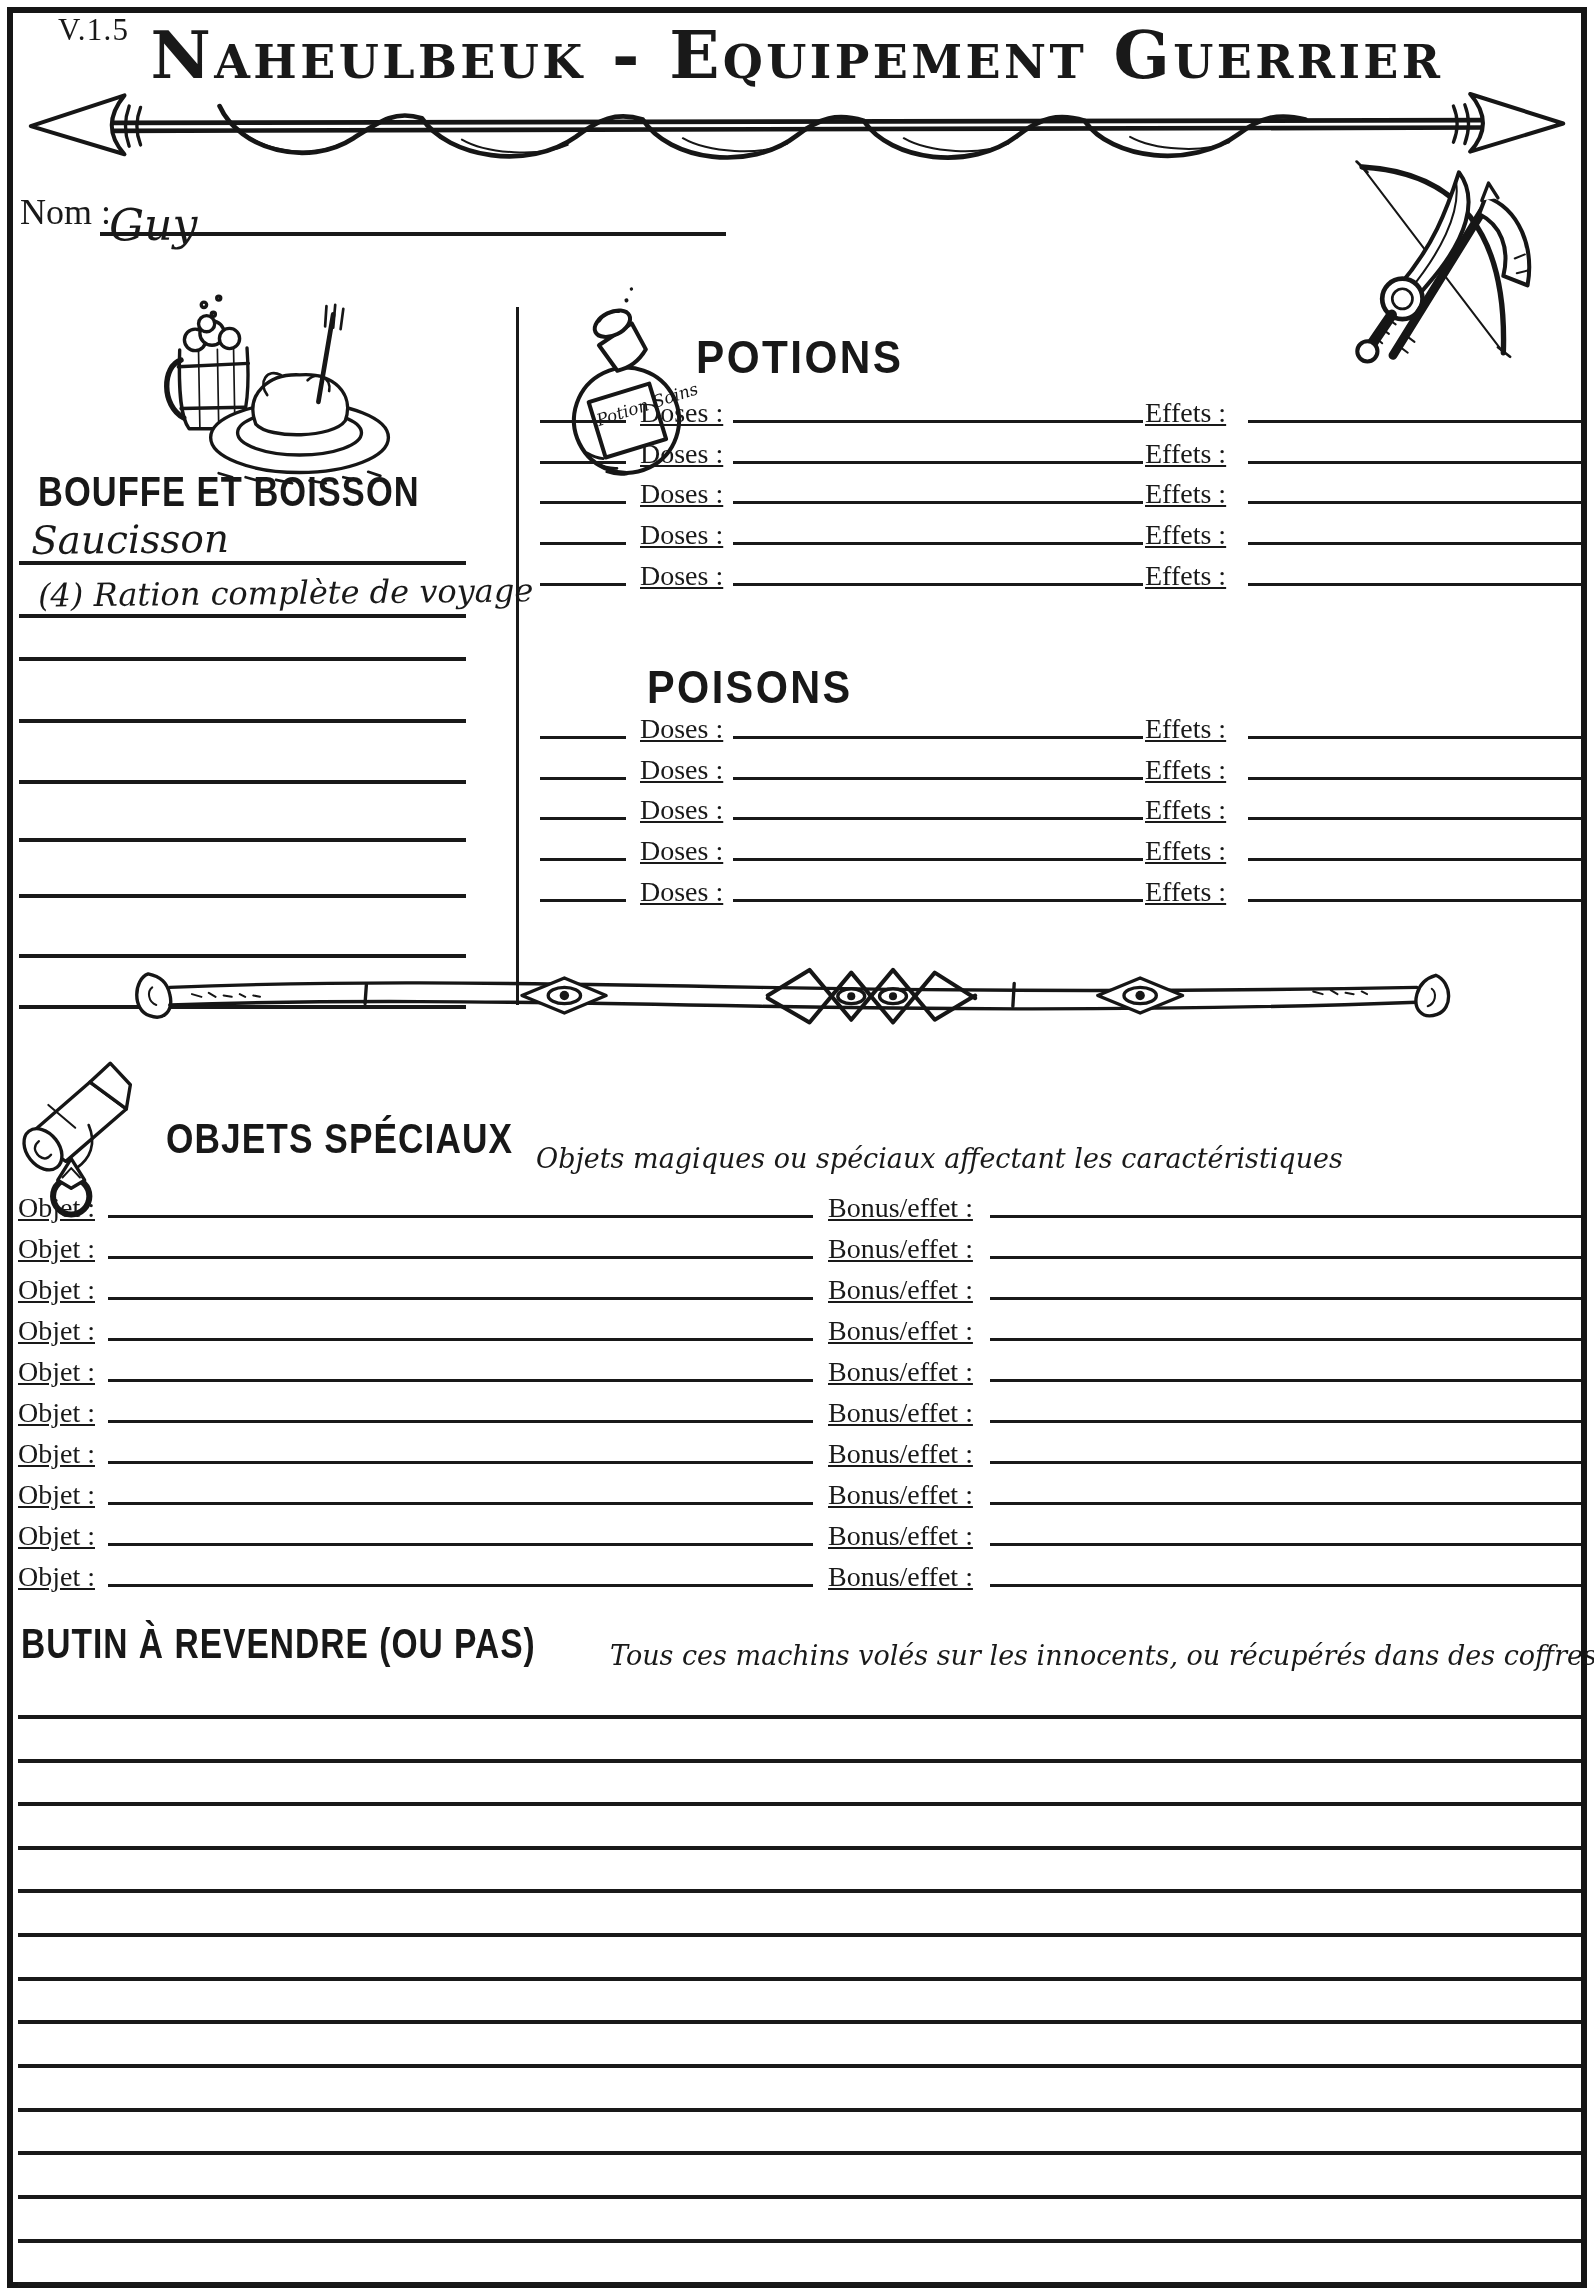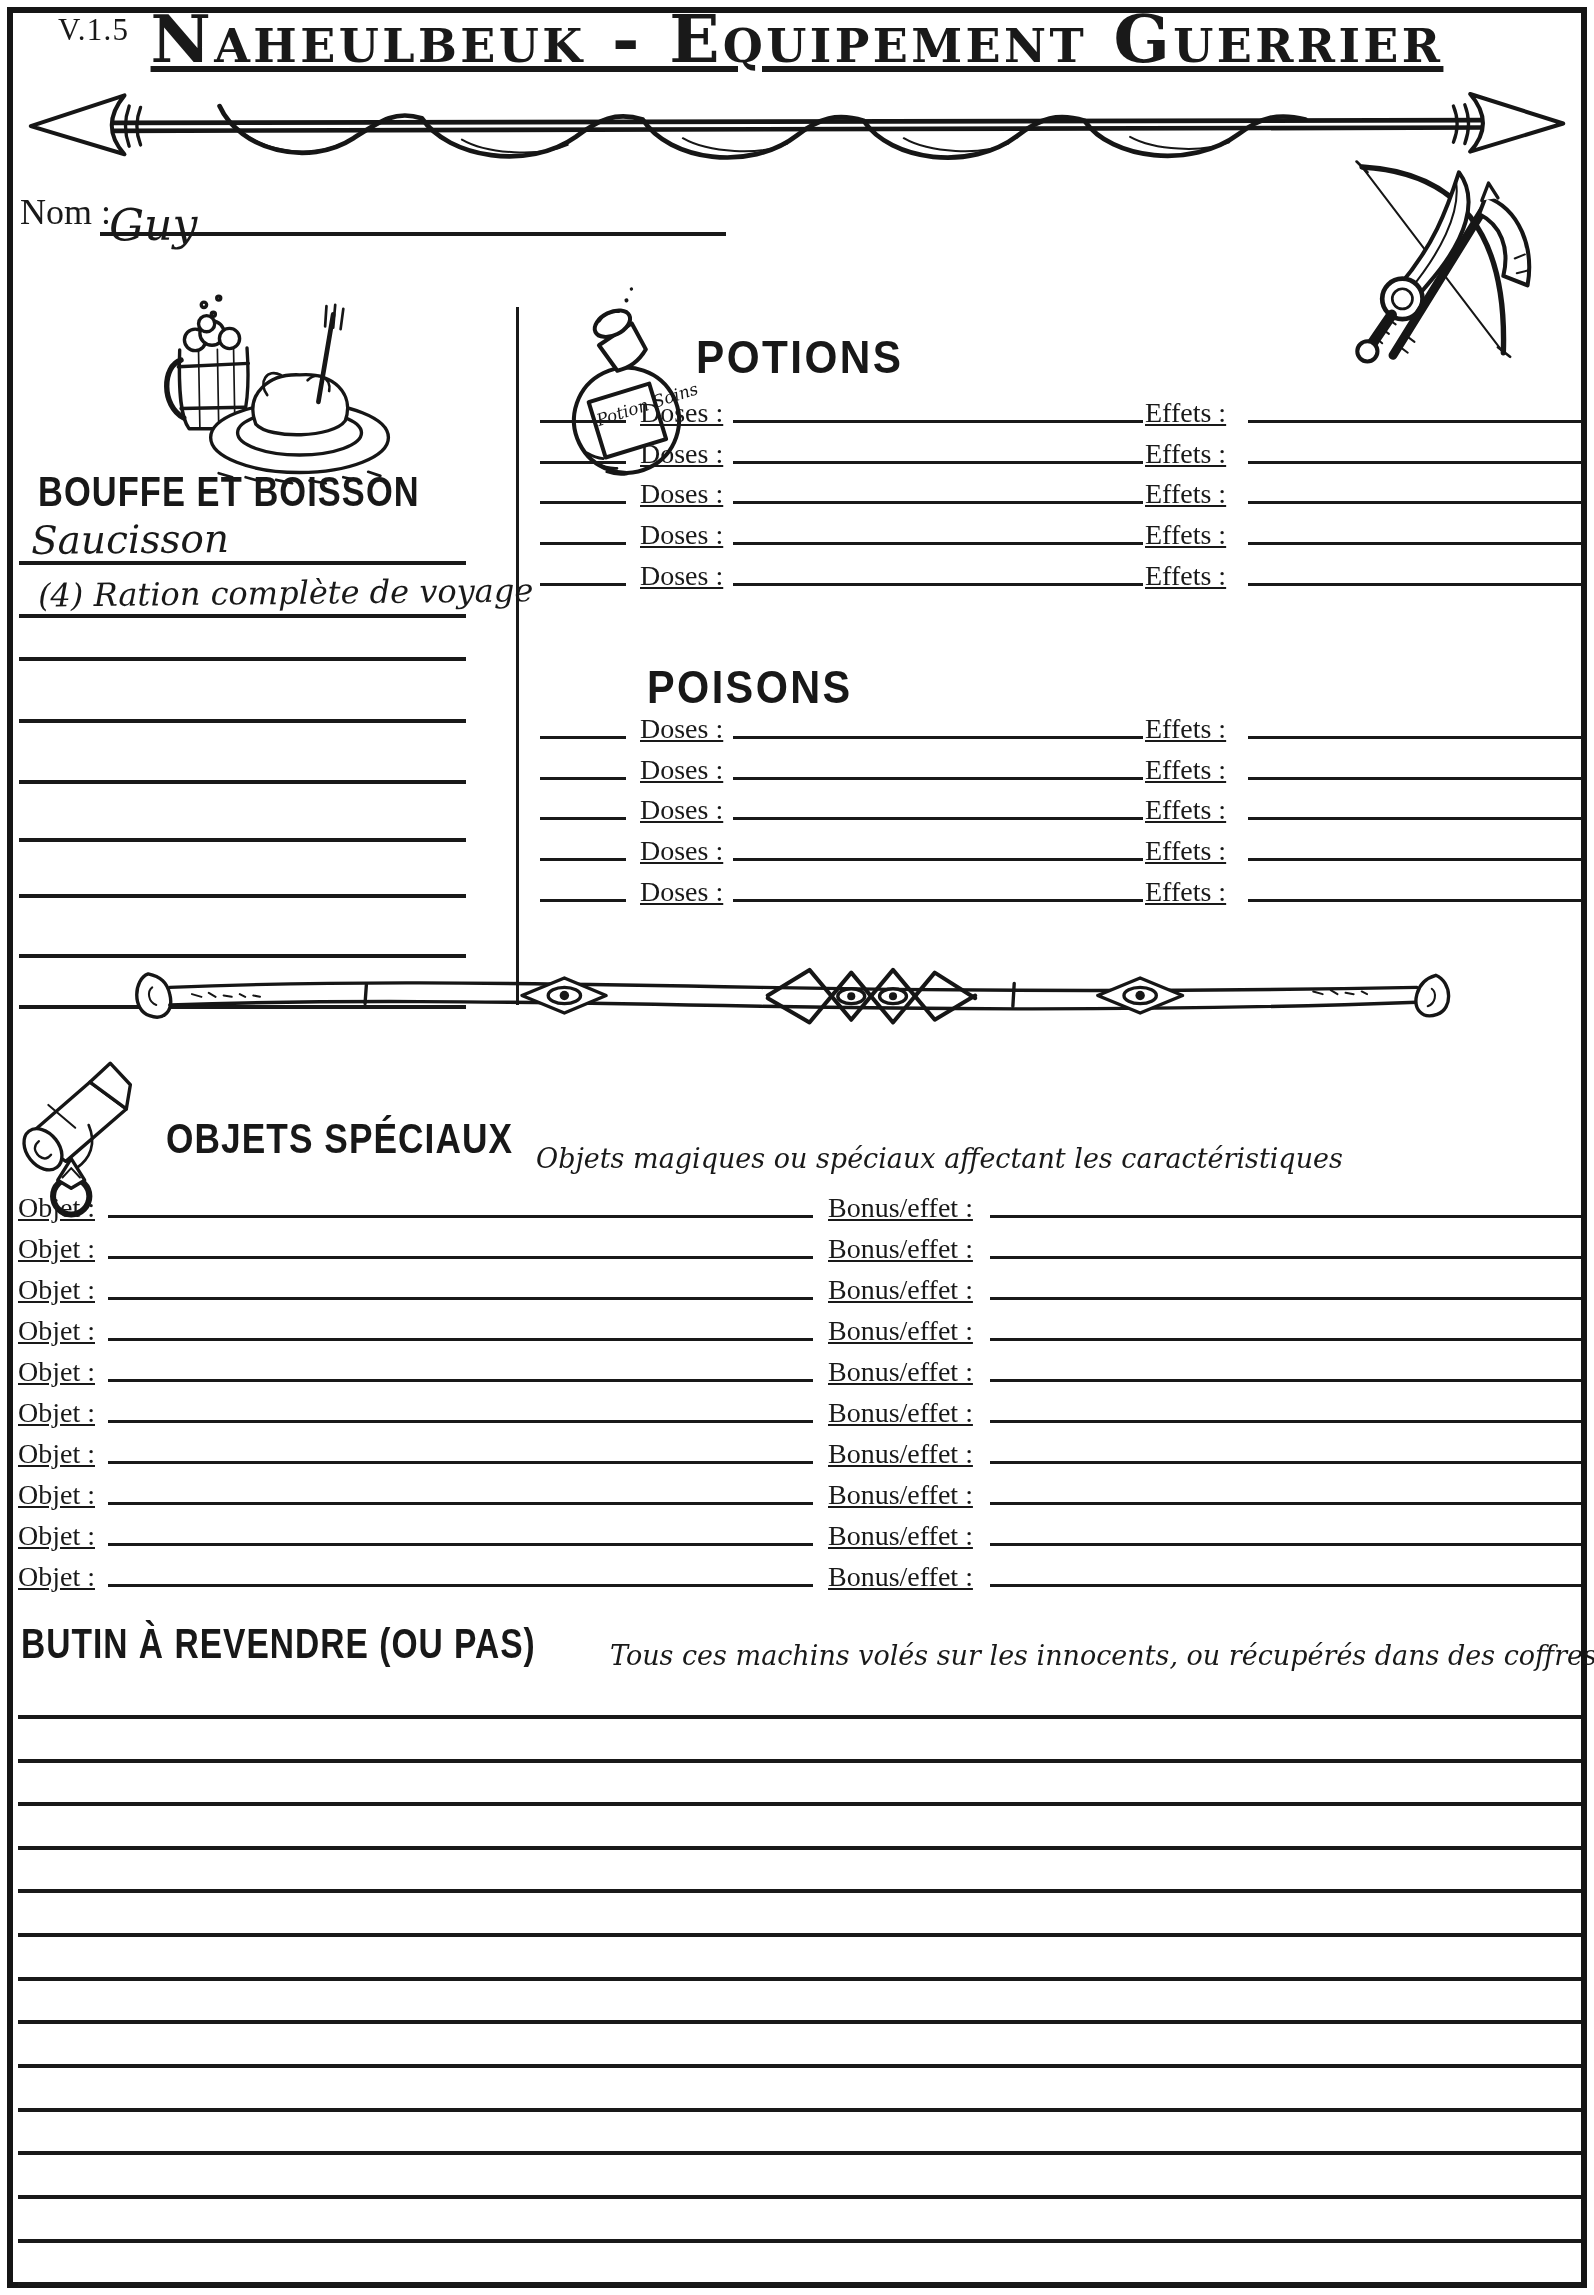--- a/index.html
+++ b/index.html
@@ -28,21 +28,21 @@
   svg{display:block;}
 </style>
 </head>
 <body>
 
 <div class="sheet">
 
   <div class="frame"></div>
 
   <div class="abs version" style="left:18px;top:11.5px;">V.1.5</div>
-  <div class="abs title" style="top:6px;text-decoration:underline;">Naheulbeuk - Equipement Guerrier</div>
+  <div class="abs title" style="top:22px;">Naheulbeuk - Equipement Guerrier</div>
 
   <div class="abs" style="left:13.5px;top:86px;">
     <svg width="1566" height="79" viewBox="0 0 2325 118">
       <g stroke="#161616" fill="none" stroke-width="6" stroke-linecap="round" stroke-linejoin="round">
         <path d="M140 55 L2190 51" stroke-width="7"></path>
         <path d="M140 67 L2190 62" stroke-width="7"></path>
         <path d="M18 60 L158 14 Q120 60 158 102 Z" fill="#ffffff"></path>
         <path d="M165 30 Q154 60 165 90 M182 32 Q171 60 182 88" stroke-width="5"></path>
         <path d="M2307 56 L2168 12 Q2206 56 2168 98 Z" fill="#ffffff"></path>
         <path d="M2160 28 Q2171 56 2160 86 M2143 30 Q2154 56 2143 84" stroke-width="5"></path>

